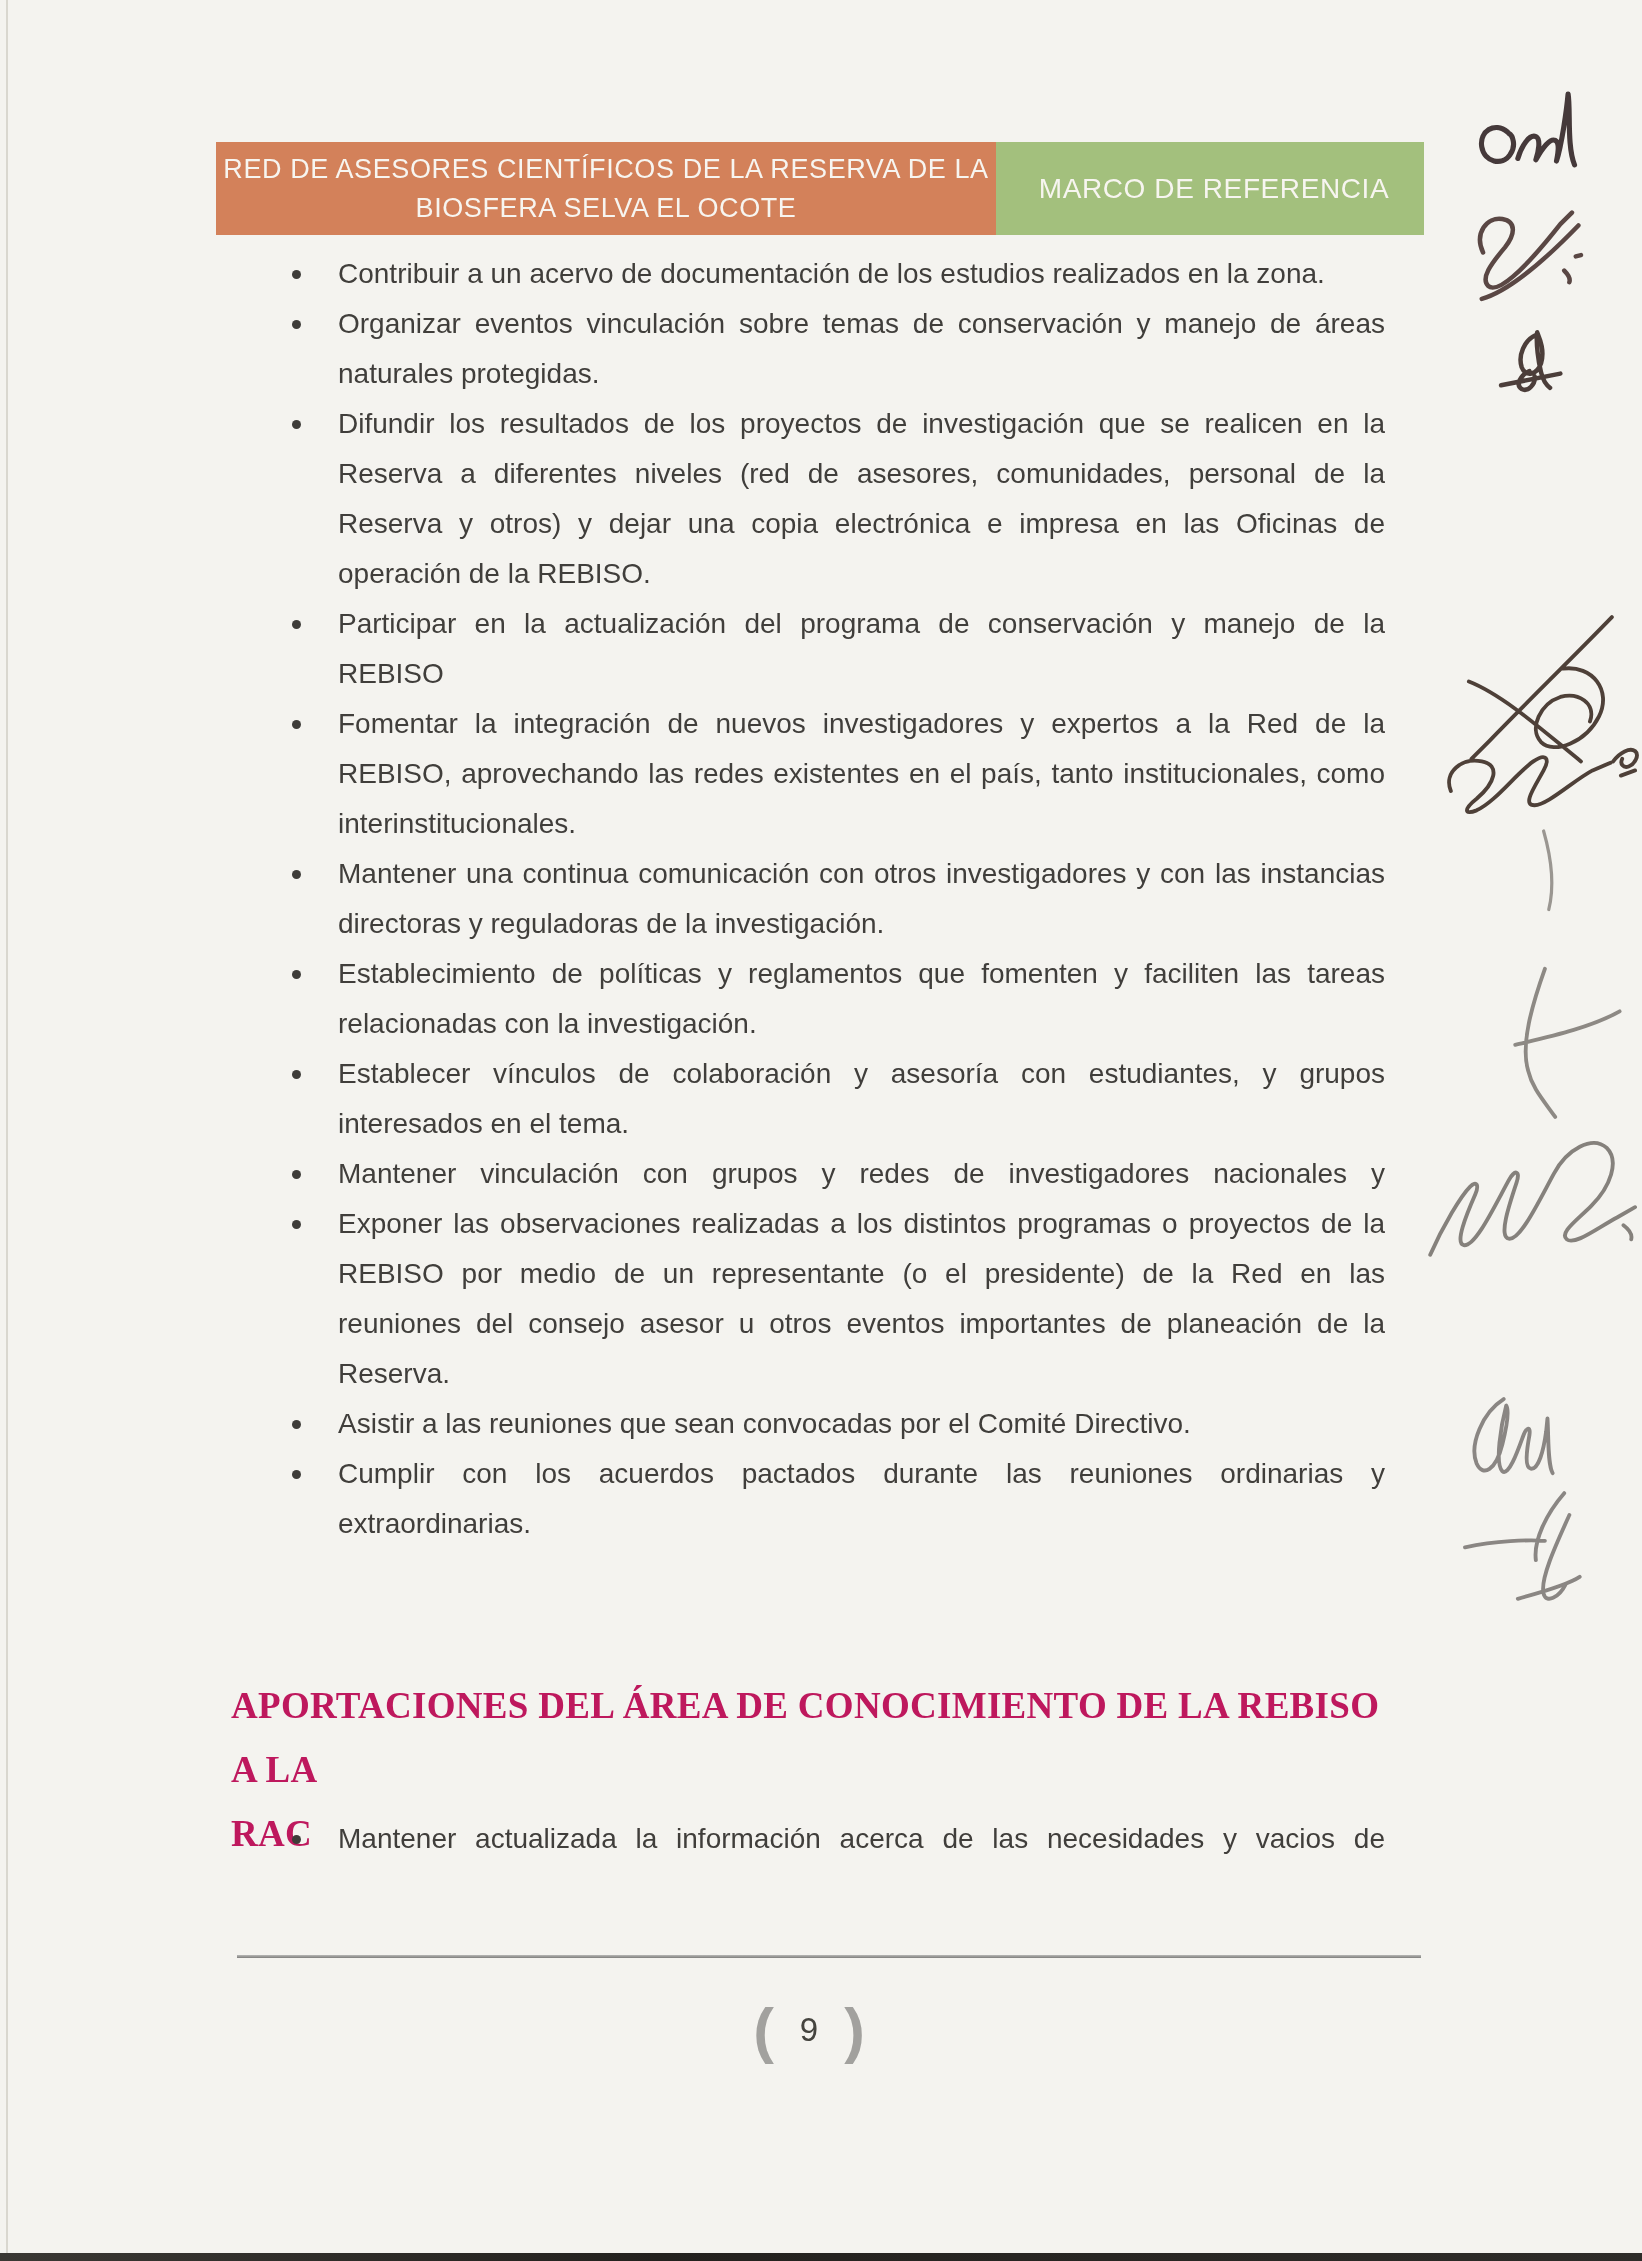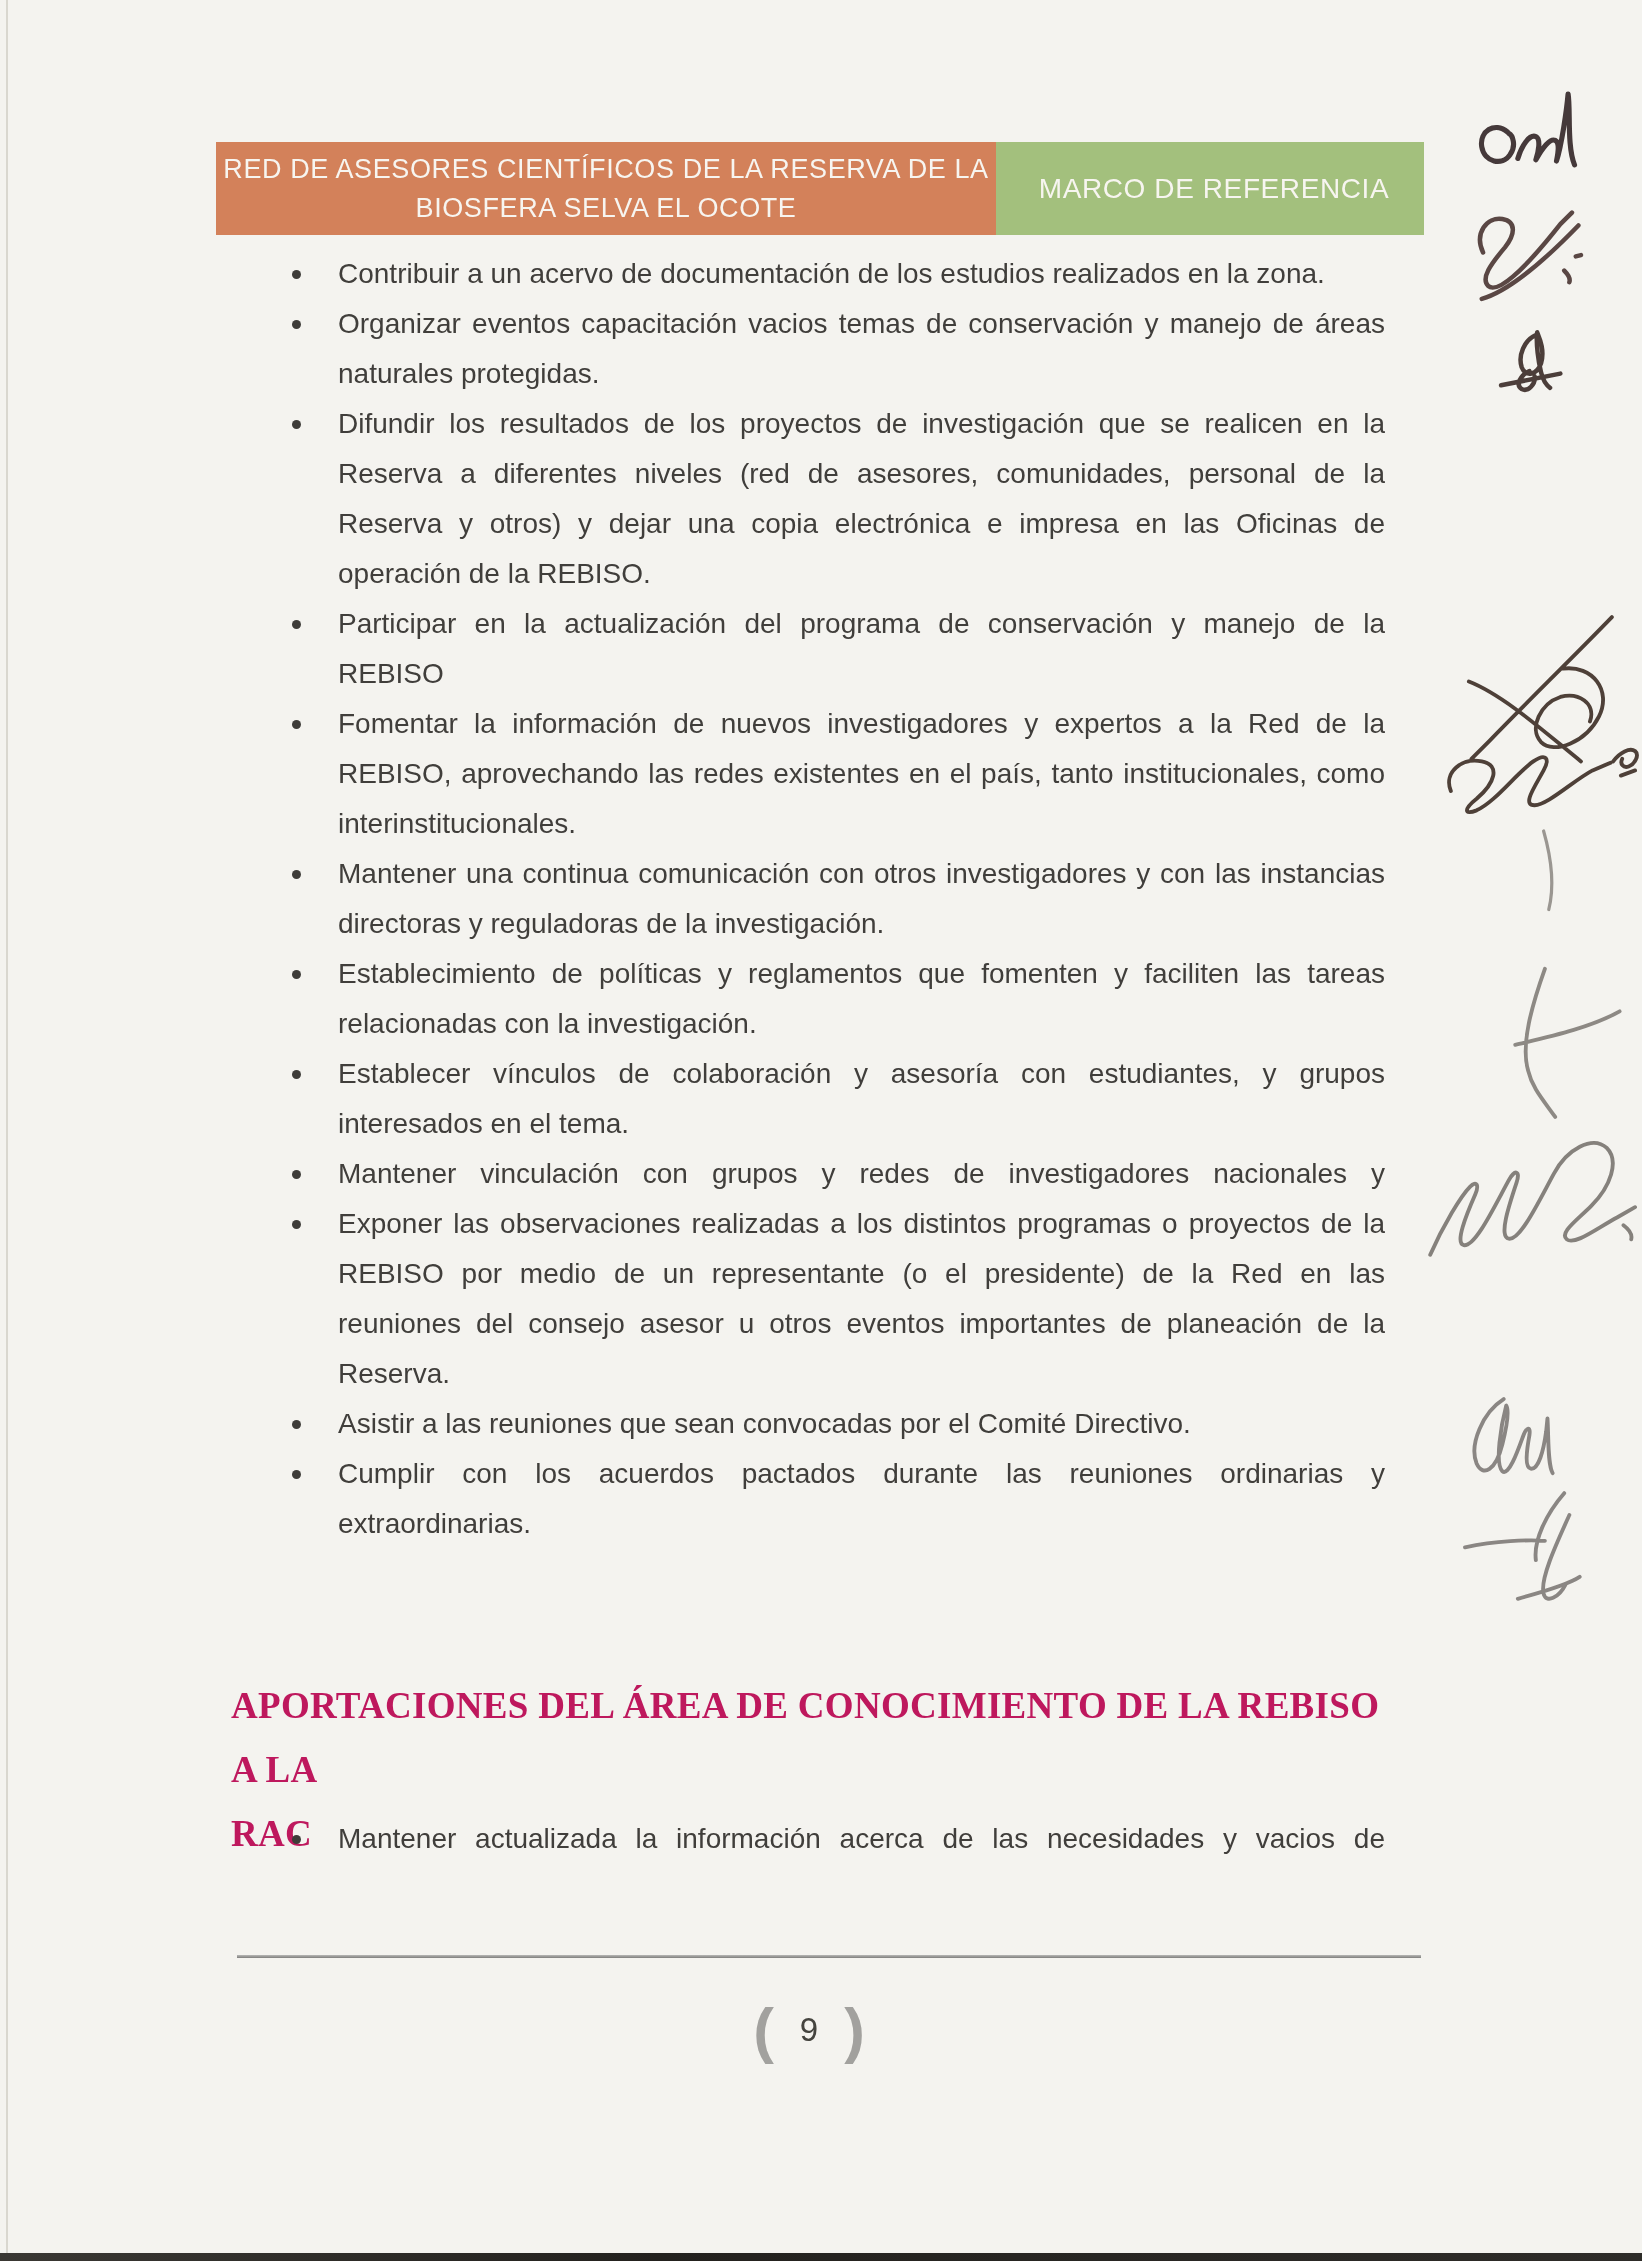--- a/index.html
+++ b/index.html
@@ -53,38 +53,38 @@
   </div>
 </div>
 
 <div class="list body-list">
   <div class="bullet">
     <span class="dot"></span>
     <span class="ln">Contribuir a un acervo de documentación de los estudios realizados en la zona.</span>
   </div>
   <div class="bullet">
     <span class="dot"></span>
-    <span class="ln j">Organizar eventos capacitación vacios temas de conservación y manejo de áreas</span>
+    <span class="ln j">Organizar eventos vinculación sobre temas de conservación y manejo de áreas</span>
     <span class="ln">naturales protegidas.</span>
   </div>
   <div class="bullet">
     <span class="dot"></span>
     <span class="ln j">Difundir los resultados de los proyectos de investigación que se realicen en la</span>
     <span class="ln j">Reserva a diferentes niveles (red de asesores, comunidades, personal de la</span>
     <span class="ln j">Reserva y otros) y dejar una copia electrónica e impresa en las Oficinas de</span>
     <span class="ln">operación de la REBISO.</span>
   </div>
   <div class="bullet">
     <span class="dot"></span>
     <span class="ln j">Participar en la actualización del programa de conservación y manejo de la</span>
     <span class="ln">REBISO</span>
   </div>
   <div class="bullet">
     <span class="dot"></span>
-    <span class="ln j">Fomentar la información de nuevos investigadores y expertos a la Red de la</span>
+    <span class="ln j">Fomentar la integración de nuevos investigadores y expertos a la Red de la</span>
     <span class="ln j">REBISO, aprovechando las redes existentes en el país, tanto institucionales, como</span>
     <span class="ln">interinstitucionales.</span>
   </div>
   <div class="bullet">
     <span class="dot"></span>
     <span class="ln j">Mantener una continua comunicación con otros investigadores y con las instancias</span>
     <span class="ln">directoras y reguladoras de la investigación.</span>
   </div>
   <div class="bullet">
     <span class="dot"></span>

